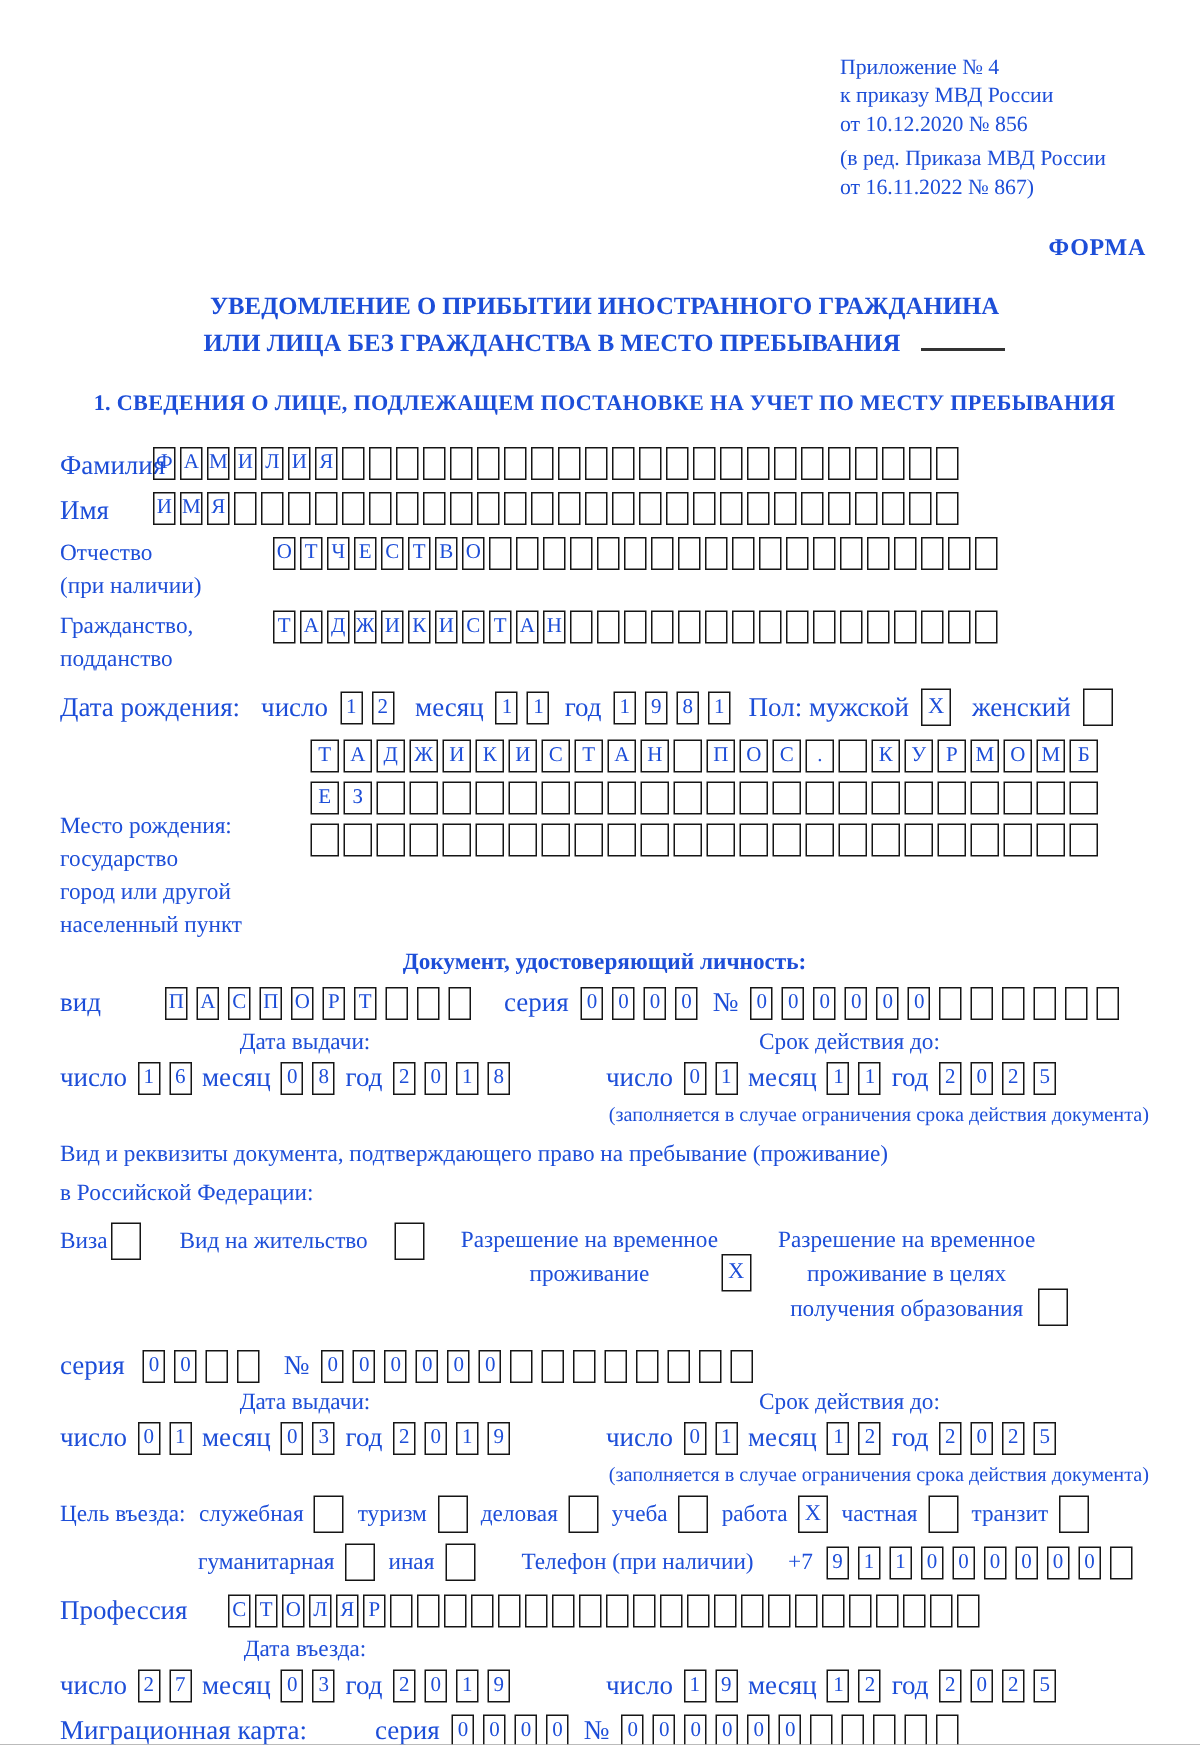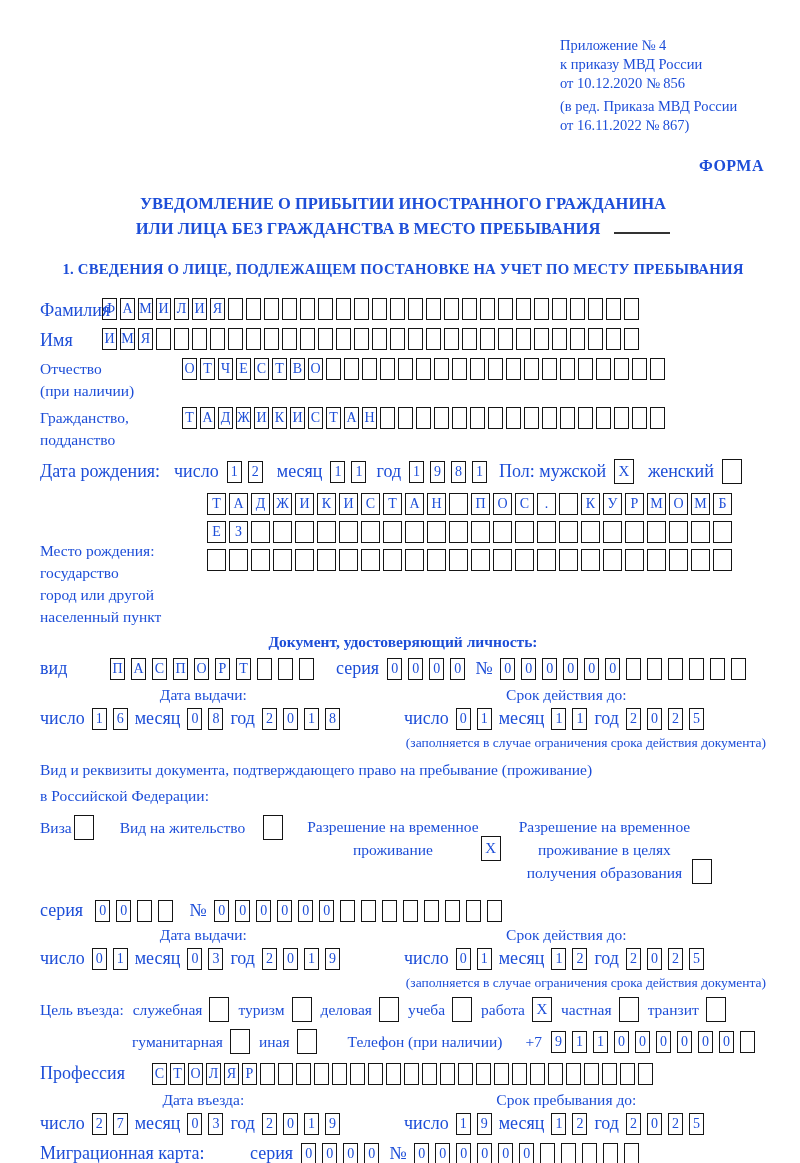--- a/index.html
+++ b/index.html
@@ -611,21 +611,20 @@
         <span class="cbox"></span>
         <span class="cbox"></span>
         <span class="cbox"></span>
         <span class="cbox"></span>
         <span class="cbox"></span>
       </span>
   </div>
 
   <div class="dhead-row">
     <span class="h1">Дата въезда:</span>
-    <span class="h2">Срок пребывания до:</span>
   </div>
   <div class="daterow">
     <div class="dgrp">
       <span class="lbl">число</span>
       <span class="boxrow sp">
           <span class="cbox">2</span>
           <span class="cbox">7</span>
         </span>
       <span class="lbl">месяц</span>
       <span class="boxrow sp">

